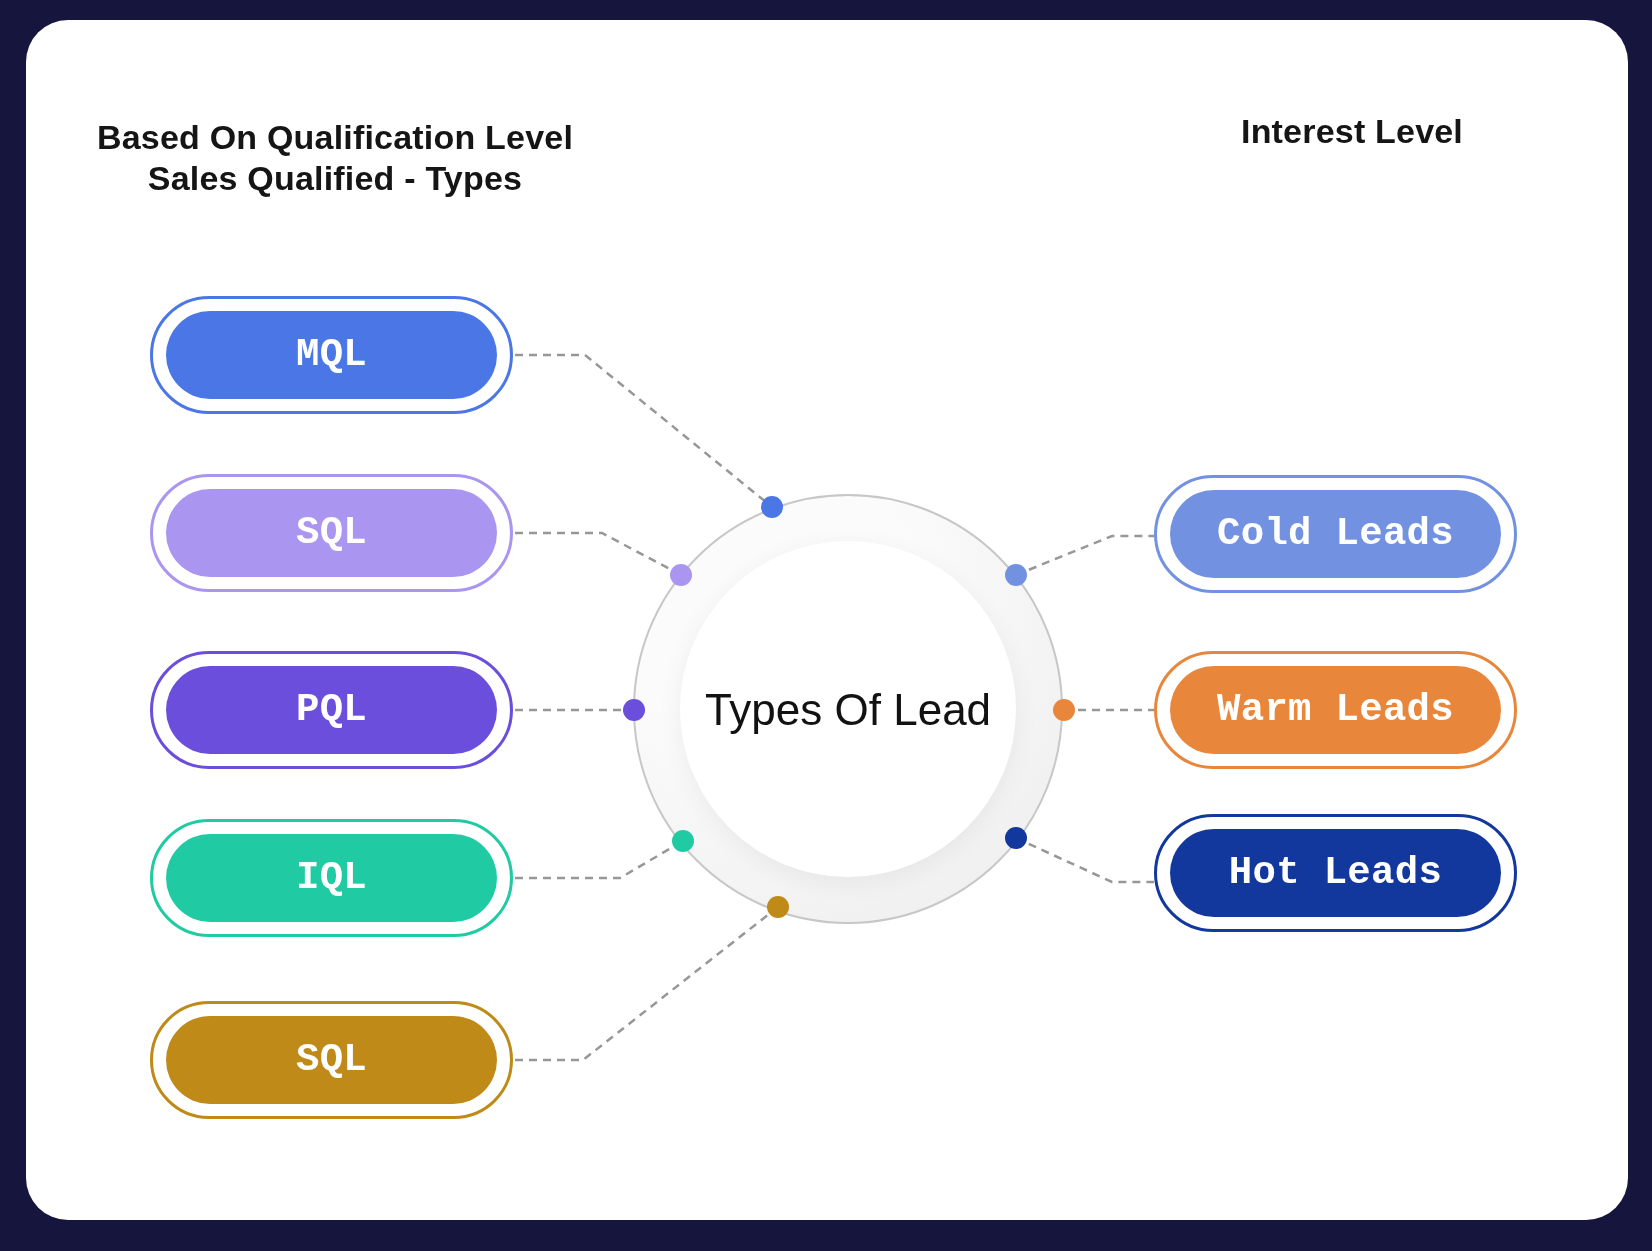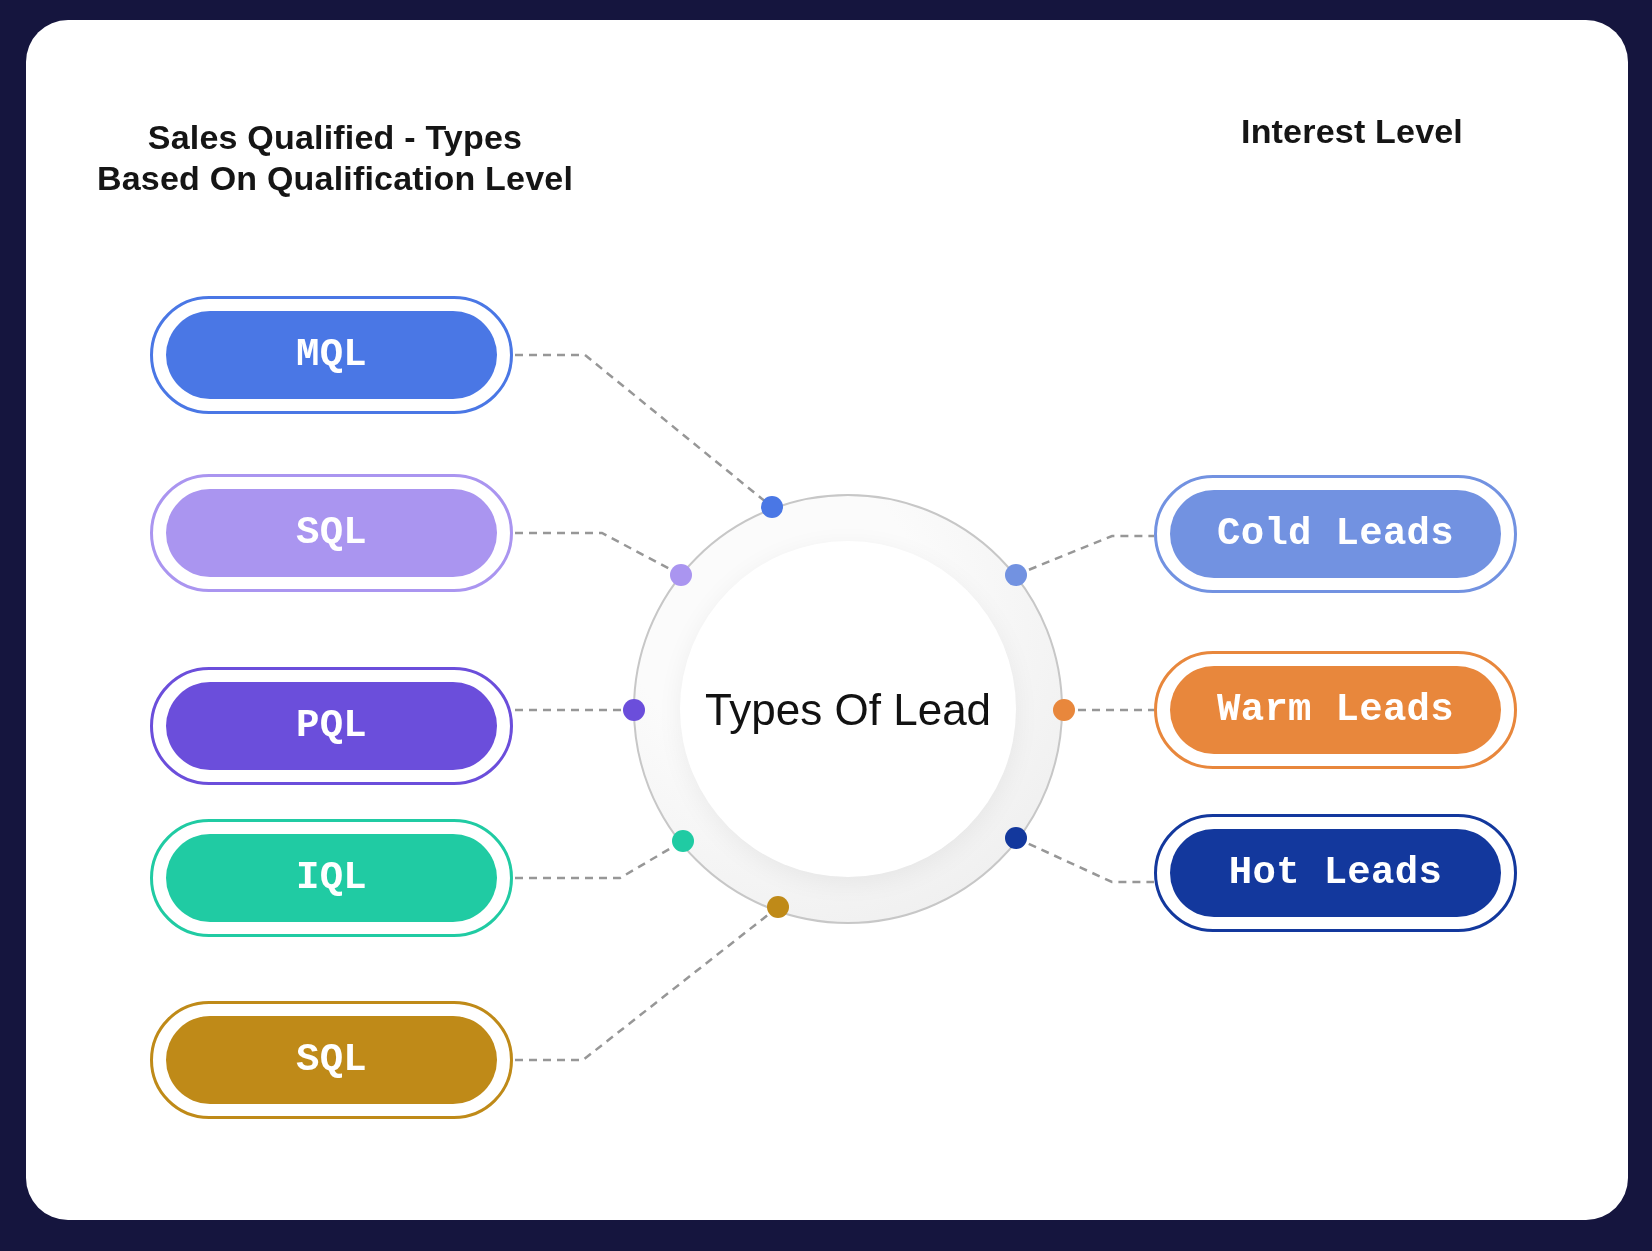--- a/index.html
+++ b/index.html
@@ -72,22 +72,22 @@
     width:22px; height:22px; border-radius:50%;
     background:var(--c,#888);
   }
 </style>
 </head>
 <body style="background: rgb(21, 21, 62);">
 
 <div class="card"></div>
 
 <div class="group-title left">
+  <div>Based On Qualification Level</div>
   <div>Sales Qualified - Types</div>
-  <div>Based On Qualification Level</div>
 </div>
 
 <div class="group-title right">
   <div>Interest Level</div>
 </div>
 
 <svg class="connectors" width="1652" height="1251" viewBox="0 0 1652 1251">
   <g fill="none" stroke-width="2.5" stroke-dasharray="8 6" stroke="#979797">
     <polyline points="515,355 585,355 772,507"></polyline>
     <polyline points="515,533 602,533 681,575"></polyline>
@@ -113,21 +113,21 @@
 <div class="dot" style="left: 1005px; top: 564px; --c: #7292e1;"></div>
 <div class="dot" style="left: 1053px; top: 699px; --c: #e8873c;"></div>
 <div class="dot" style="left: 1005px; top: 827px; --c: #13389d;"></div>
 
 <div class="pill left" style="top: 296px; --c: #4a77e5;">
   <div class="pill-inner">MQL</div>
 </div>
 <div class="pill left" style="top: 474px; --c: #aa95f0;">
   <div class="pill-inner">SQL</div>
 </div>
-<div class="pill left" style="top: 667px; --c: #6b4edb;">
+<div class="pill left" style="top: 651px; --c: #6b4edb;">
   <div class="pill-inner">PQL</div>
 </div>
 <div class="pill left" style="top: 819px; --c: #20cba3;">
   <div class="pill-inner">IQL</div>
 </div>
 <div class="pill left" style="top: 1001px; --c: #bf8a18;">
   <div class="pill-inner">SQL</div>
 </div>
 
 <div class="pill right" style="top: 475px; --c: #7292e1;">

